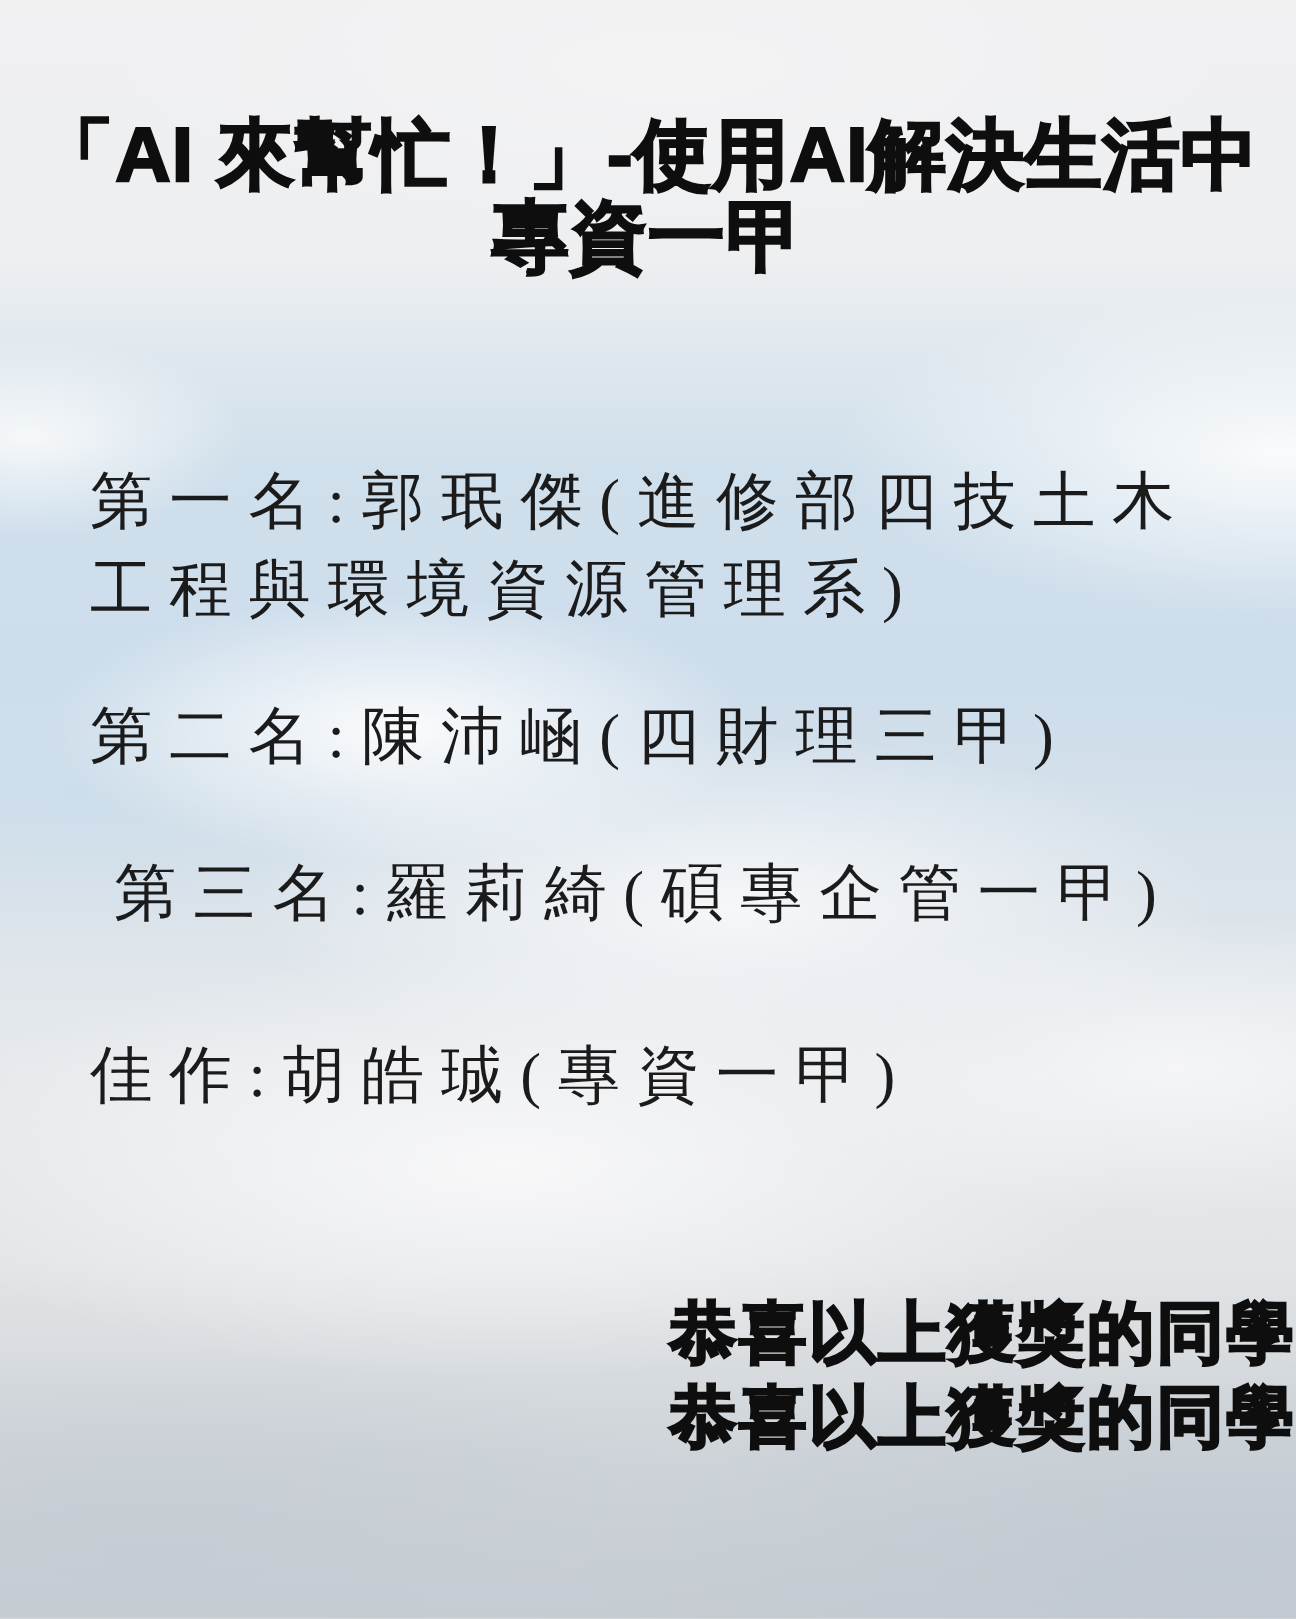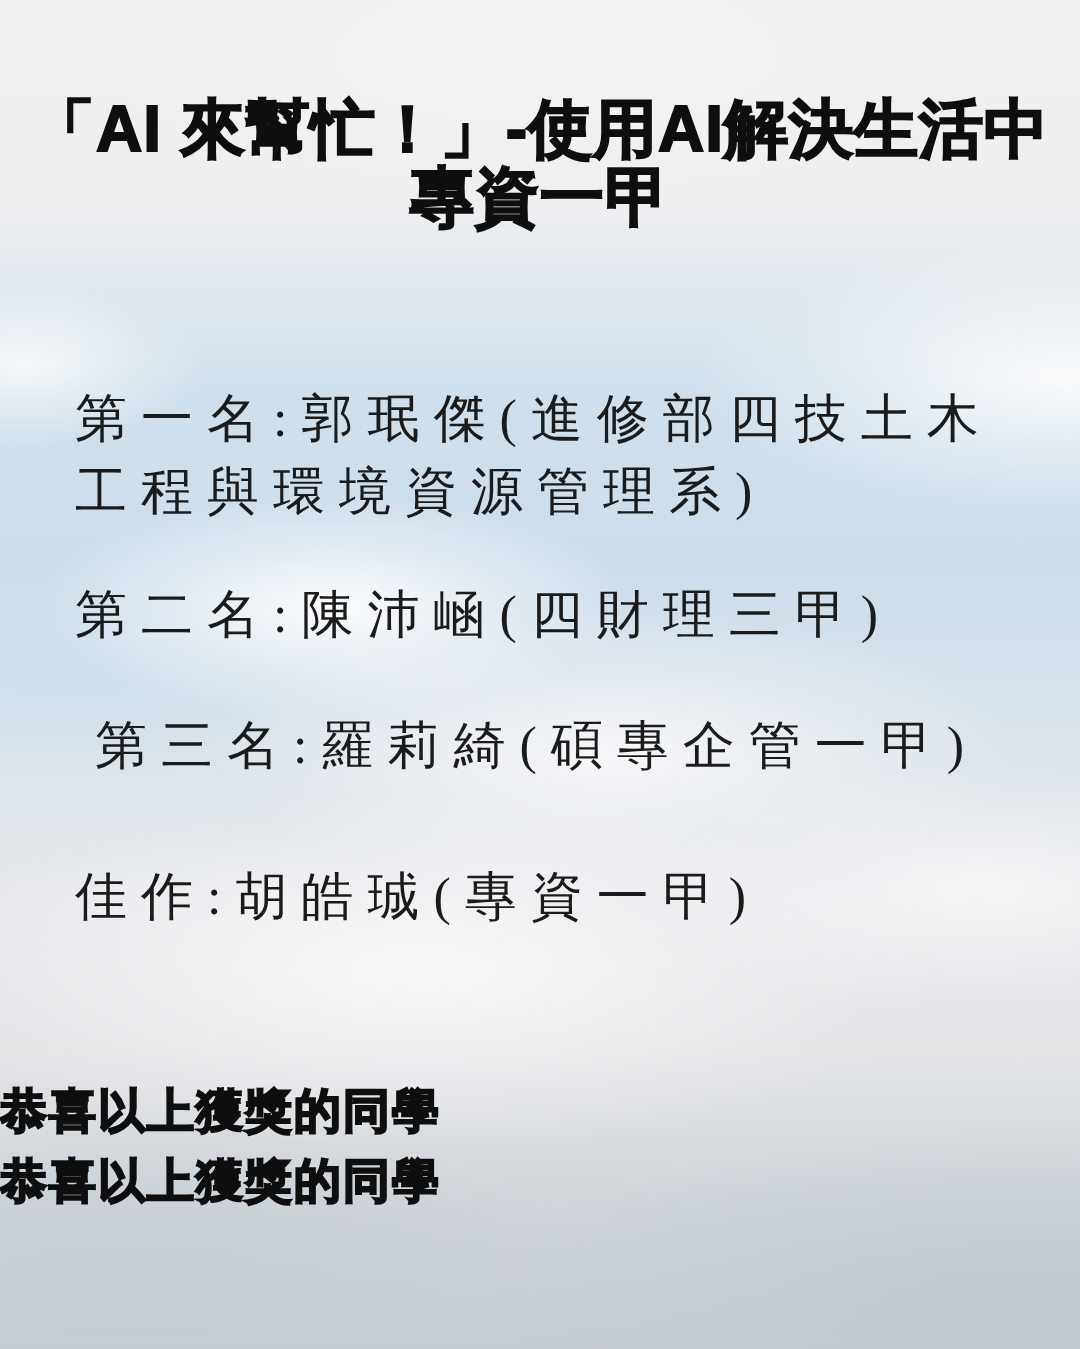--- a/index.html
+++ b/index.html
@@ -79,24 +79,24 @@
   .winner-2 { top: 578px; }
   .winner-3 { top: 709px; margin-left: 20px; }
   .winner-4 { top: 841px; margin-top: 19px; }
   .winner-5 { top: 966px; }
 
   .footer-block {
     position: absolute;
     top: 1076px;
     left: 0;
     width: 1080px;
-    text-align: left;
+    text-align: right;
     color: #0e0e0e;
     font-weight: 900;
-    font-size: 47px;
+    font-size: 56px;
     line-height: 70px;
     letter-spacing: 2px;
     -webkit-text-stroke: 2.2px #0e0e0e;
   }
   .line { display: block; }
 </style>
 </head>
 <body>
 
 <div class="poster">

